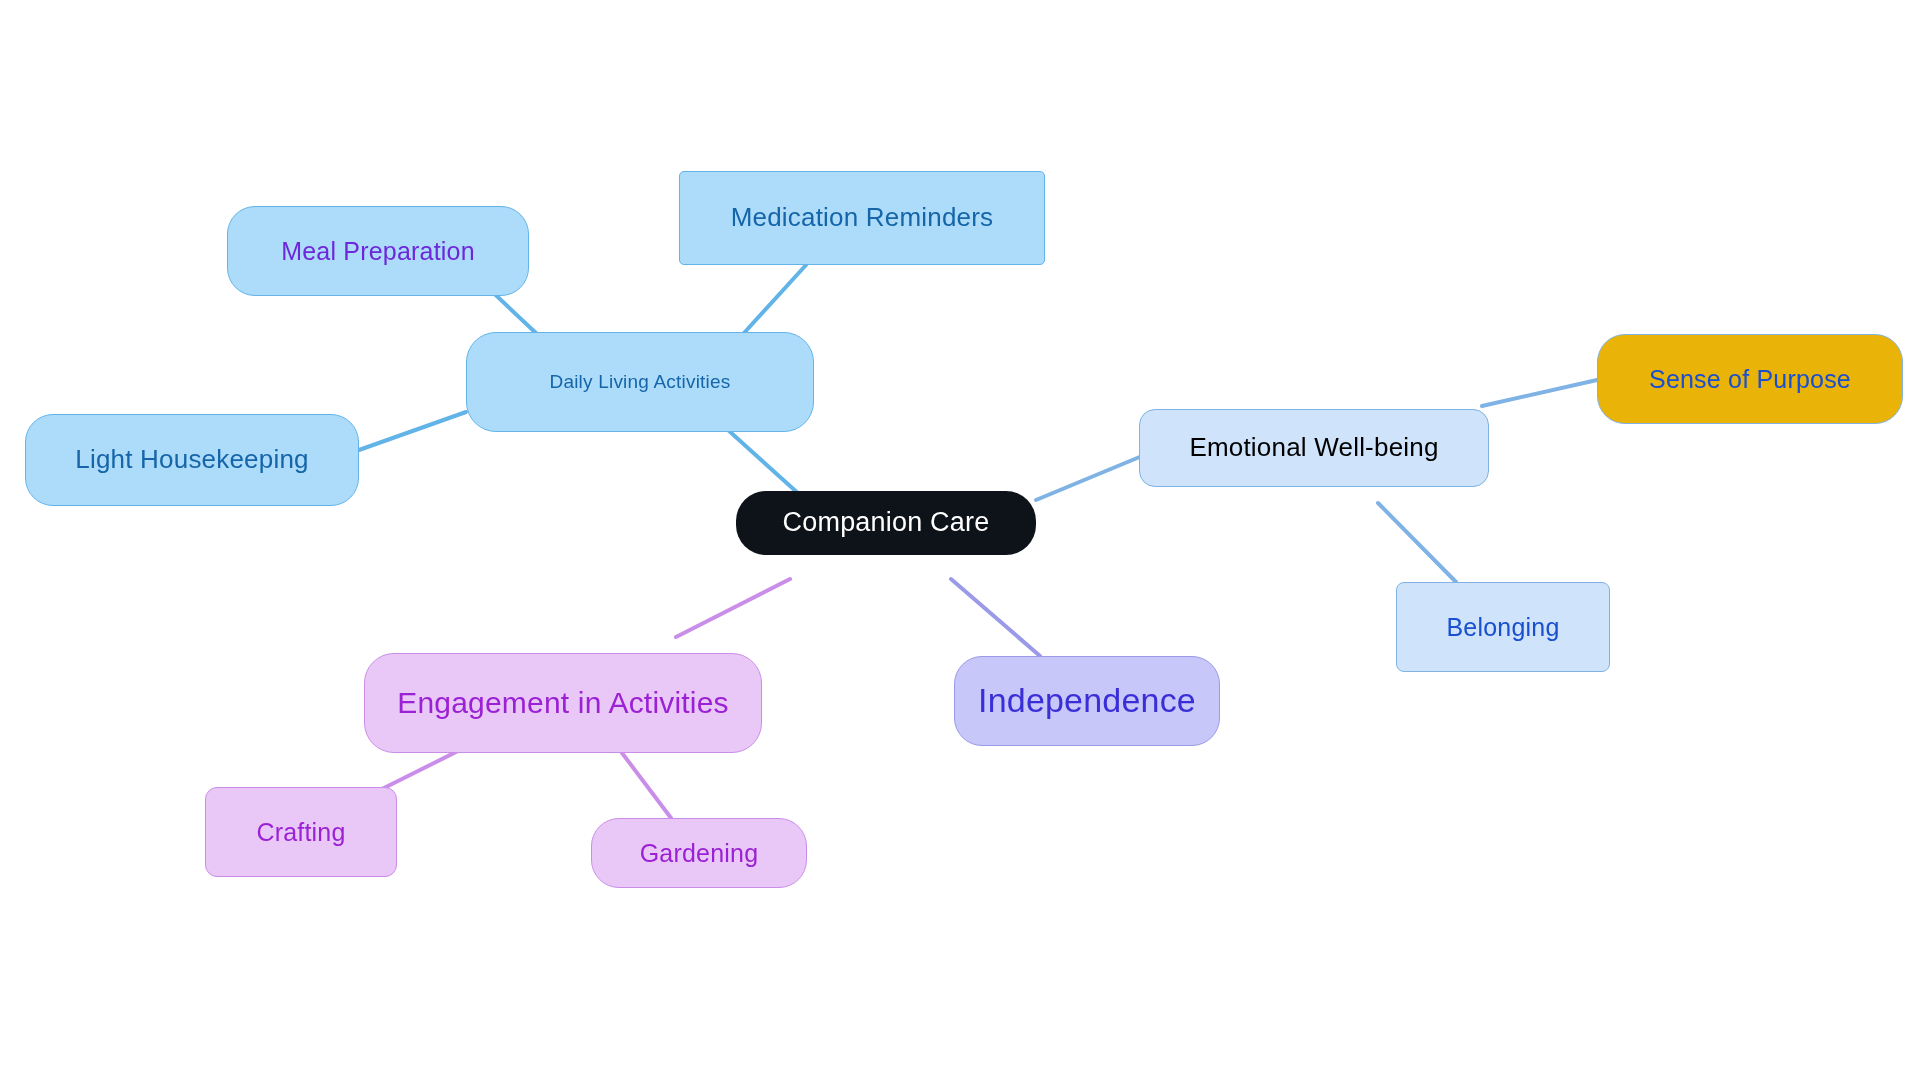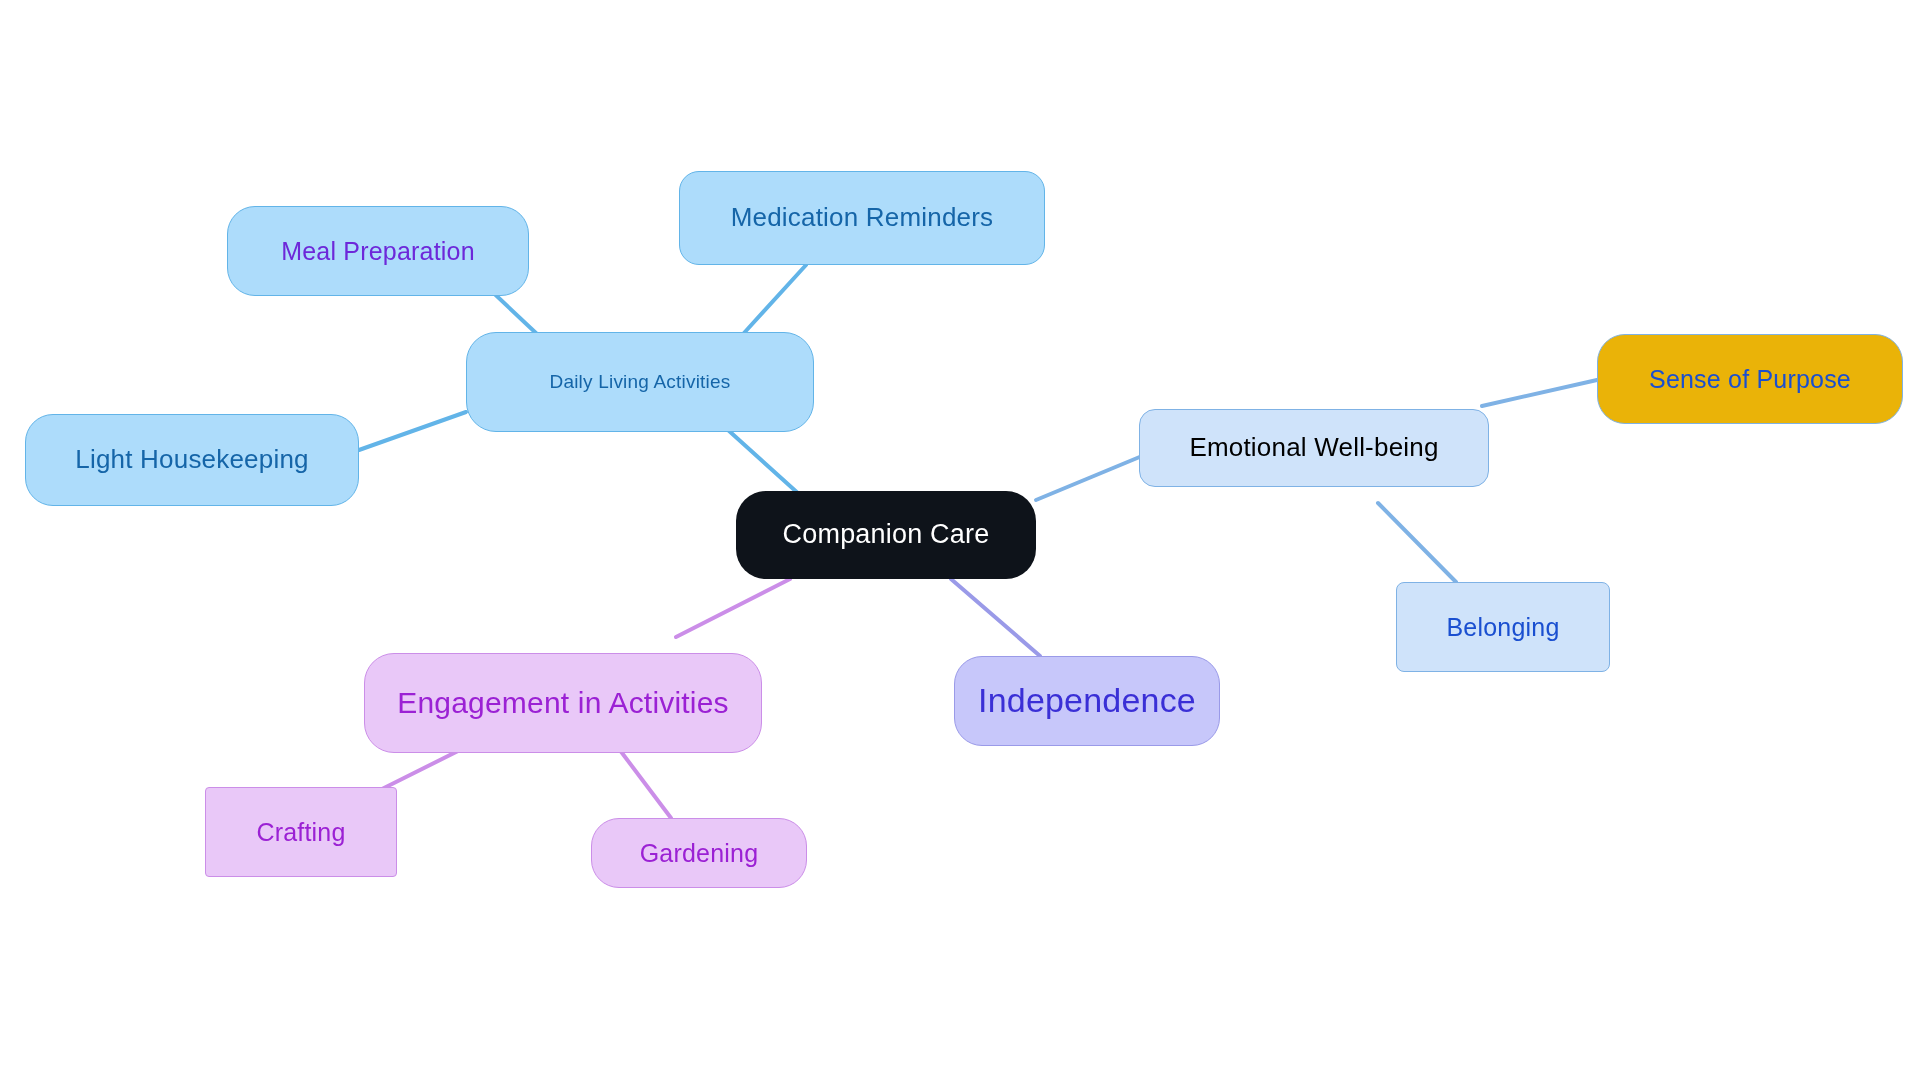--- a/index.html
+++ b/index.html
@@ -58,50 +58,50 @@
       <line x1="466" y1="412" x2="359" y2="450" stroke="#62B4E8" stroke-width="4" stroke-linecap="round"></line>
       <line x1="1036" y1="500" x2="1142" y2="456" stroke="#7FB2E5" stroke-width="4" stroke-linecap="round"></line>
       <line x1="1482" y1="406" x2="1597" y2="380" stroke="#7FB2E5" stroke-width="4" stroke-linecap="round"></line>
       <line x1="1378" y1="503" x2="1456" y2="582" stroke="#7FB2E5" stroke-width="4" stroke-linecap="round"></line>
       <line x1="951" y1="579" x2="1040" y2="656" stroke="#9A9AE8" stroke-width="4" stroke-linecap="round"></line>
       <line x1="790" y1="579" x2="676" y2="637" stroke="#CB8EE8" stroke-width="4" stroke-linecap="round"></line>
       <line x1="486" y1="737" x2="382" y2="789" stroke="#CB8EE8" stroke-width="4" stroke-linecap="round"></line>
       <line x1="610" y1="737" x2="671" y2="818" stroke="#CB8EE8" stroke-width="4" stroke-linecap="round"></line>
     </svg>
   <div id="node-layer">
-      <div class="node root" style="left: 736px; top: 491px; width: 300px; height: 88px; background: rgb(14, 19, 26); border-color: rgb(14, 19, 26); color: rgb(255, 255, 255); font-size: 27px; border-radius: 30px;">
+      <div class="node root" style="left: 736px; top: 491px; width: 300px; height: 64px; background: rgb(14, 19, 26); border-color: rgb(14, 19, 26); color: rgb(255, 255, 255); font-size: 27px; border-radius: 30px;">
         <span>Companion Care</span>
       </div>
       <div class="node" style="left: 466px; top: 332px; width: 348px; height: 100px; background: rgb(173, 220, 251); border-color: rgb(98, 180, 232); color: rgb(21, 101, 168); font-size: 19px; border-radius: 30px;">
         <span>Daily Living Activities</span>
       </div>
       <div class="node" style="left: 227px; top: 178px; width: 302px; height: 90px; background: rgb(173, 220, 251); border-color: rgb(98, 180, 232); color: #6d28d9; font-size: 25px; border-radius: 28px; margin-top: 28px;">
         <span>Meal Preparation</span>
       </div>
-      <div class="node" style="left: 679px; top: 171px; width: 366px; height: 94px; background: rgb(173, 220, 251); border-color: rgb(98, 180, 232); color: rgb(21, 101, 168); font-size: 26px; border-radius: 20px;">
+      <div class="node" style="left: 679px; top: 171px; width: 366px; height: 94px; background: rgb(173, 220, 251); border-color: rgb(98, 180, 232); color: rgb(21, 101, 168); font-size: 26px; border-radius: 5px;">
         <span>Medication Reminders</span>
       </div>
       <div class="node" style="left: 25px; top: 414px; width: 334px; height: 92px; background: rgb(173, 220, 251); border-color: rgb(98, 180, 232); color: rgb(21, 101, 168); font-size: 26px; border-radius: 28px;">
         <span>Light Housekeeping</span>
       </div>
       <div class="node" style="left: 1139px; top: 409px; width: 350px; height: 78px; background: rgb(207, 227, 250); border-color: rgb(127, 178, 229); color: #000000; font-size: 26px; border-radius: 16px;">
         <span>Emotional Well-being</span>
       </div>
       <div class="node" style="left: 1597px; top: 334px; width: 306px; height: 90px; background: #eab308; border-color: rgb(127, 178, 229); color: rgb(26, 79, 208); font-size: 25px; border-radius: 28px;">
         <span>Sense of Purpose</span>
       </div>
       <div class="node" style="left: 1396px; top: 582px; width: 214px; height: 90px; background: rgb(207, 227, 250); border-color: rgb(127, 178, 229); color: rgb(26, 79, 208); font-size: 25px; border-radius: 8px;">
         <span>Belonging</span>
       </div>
       <div class="node" style="left: 954px; top: 656px; width: 266px; height: 90px; background: rgb(199, 199, 250); border-color: rgb(154, 154, 232); color: rgb(58, 47, 214); font-size: 34px; border-radius: 28px;">
         <span>Independence</span>
       </div>
       <div class="node" style="left: 364px; top: 637px; width: 398px; height: 100px; background: rgb(233, 200, 248); border-color: rgb(203, 142, 232); color: rgb(155, 33, 212); font-size: 30px; border-radius: 30px; margin-top: 16px;">
         <span>Engagement in Activities</span>
       </div>
-      <div class="node" style="left: 205px; top: 787px; width: 192px; height: 90px; background: rgb(233, 200, 248); border-color: rgb(203, 142, 232); color: rgb(155, 33, 212); font-size: 25px; border-radius: 4px;">
+      <div class="node" style="left: 205px; top: 787px; width: 192px; height: 90px; background: rgb(233, 200, 248); border-color: rgb(203, 142, 232); color: rgb(155, 33, 212); font-size: 25px; border-radius: 12px;">
         <span>Crafting</span>
       </div>
       <div class="node" style="left: 591px; top: 818px; width: 216px; height: 70px; background: rgb(233, 200, 248); border-color: rgb(203, 142, 232); color: rgb(155, 33, 212); font-size: 25px; border-radius: 28px;">
         <span>Gardening</span>
       </div>
     </div>
 </div>
 
 </body></html>

